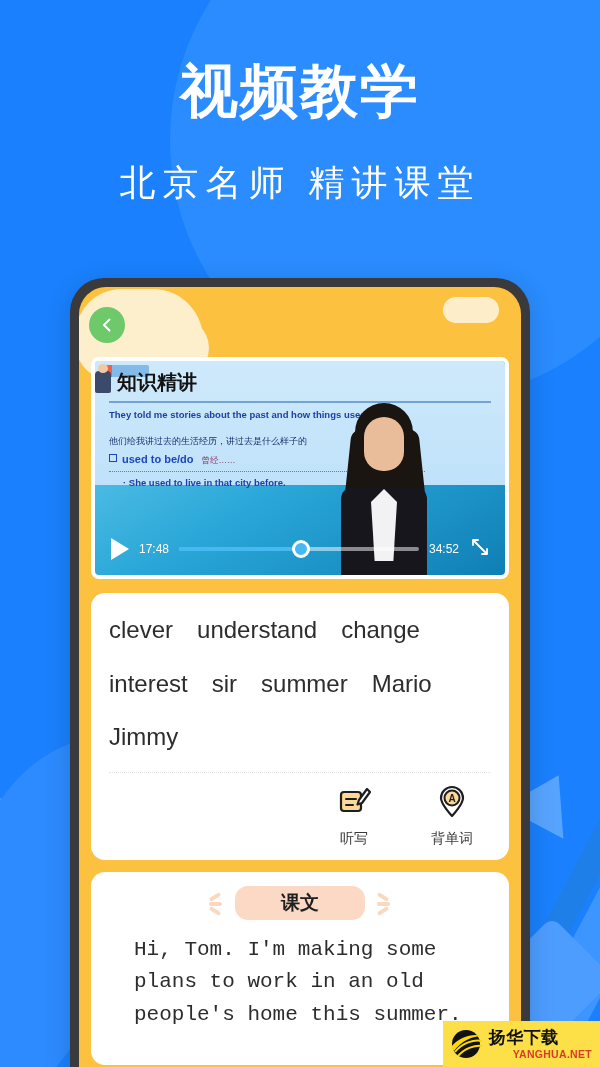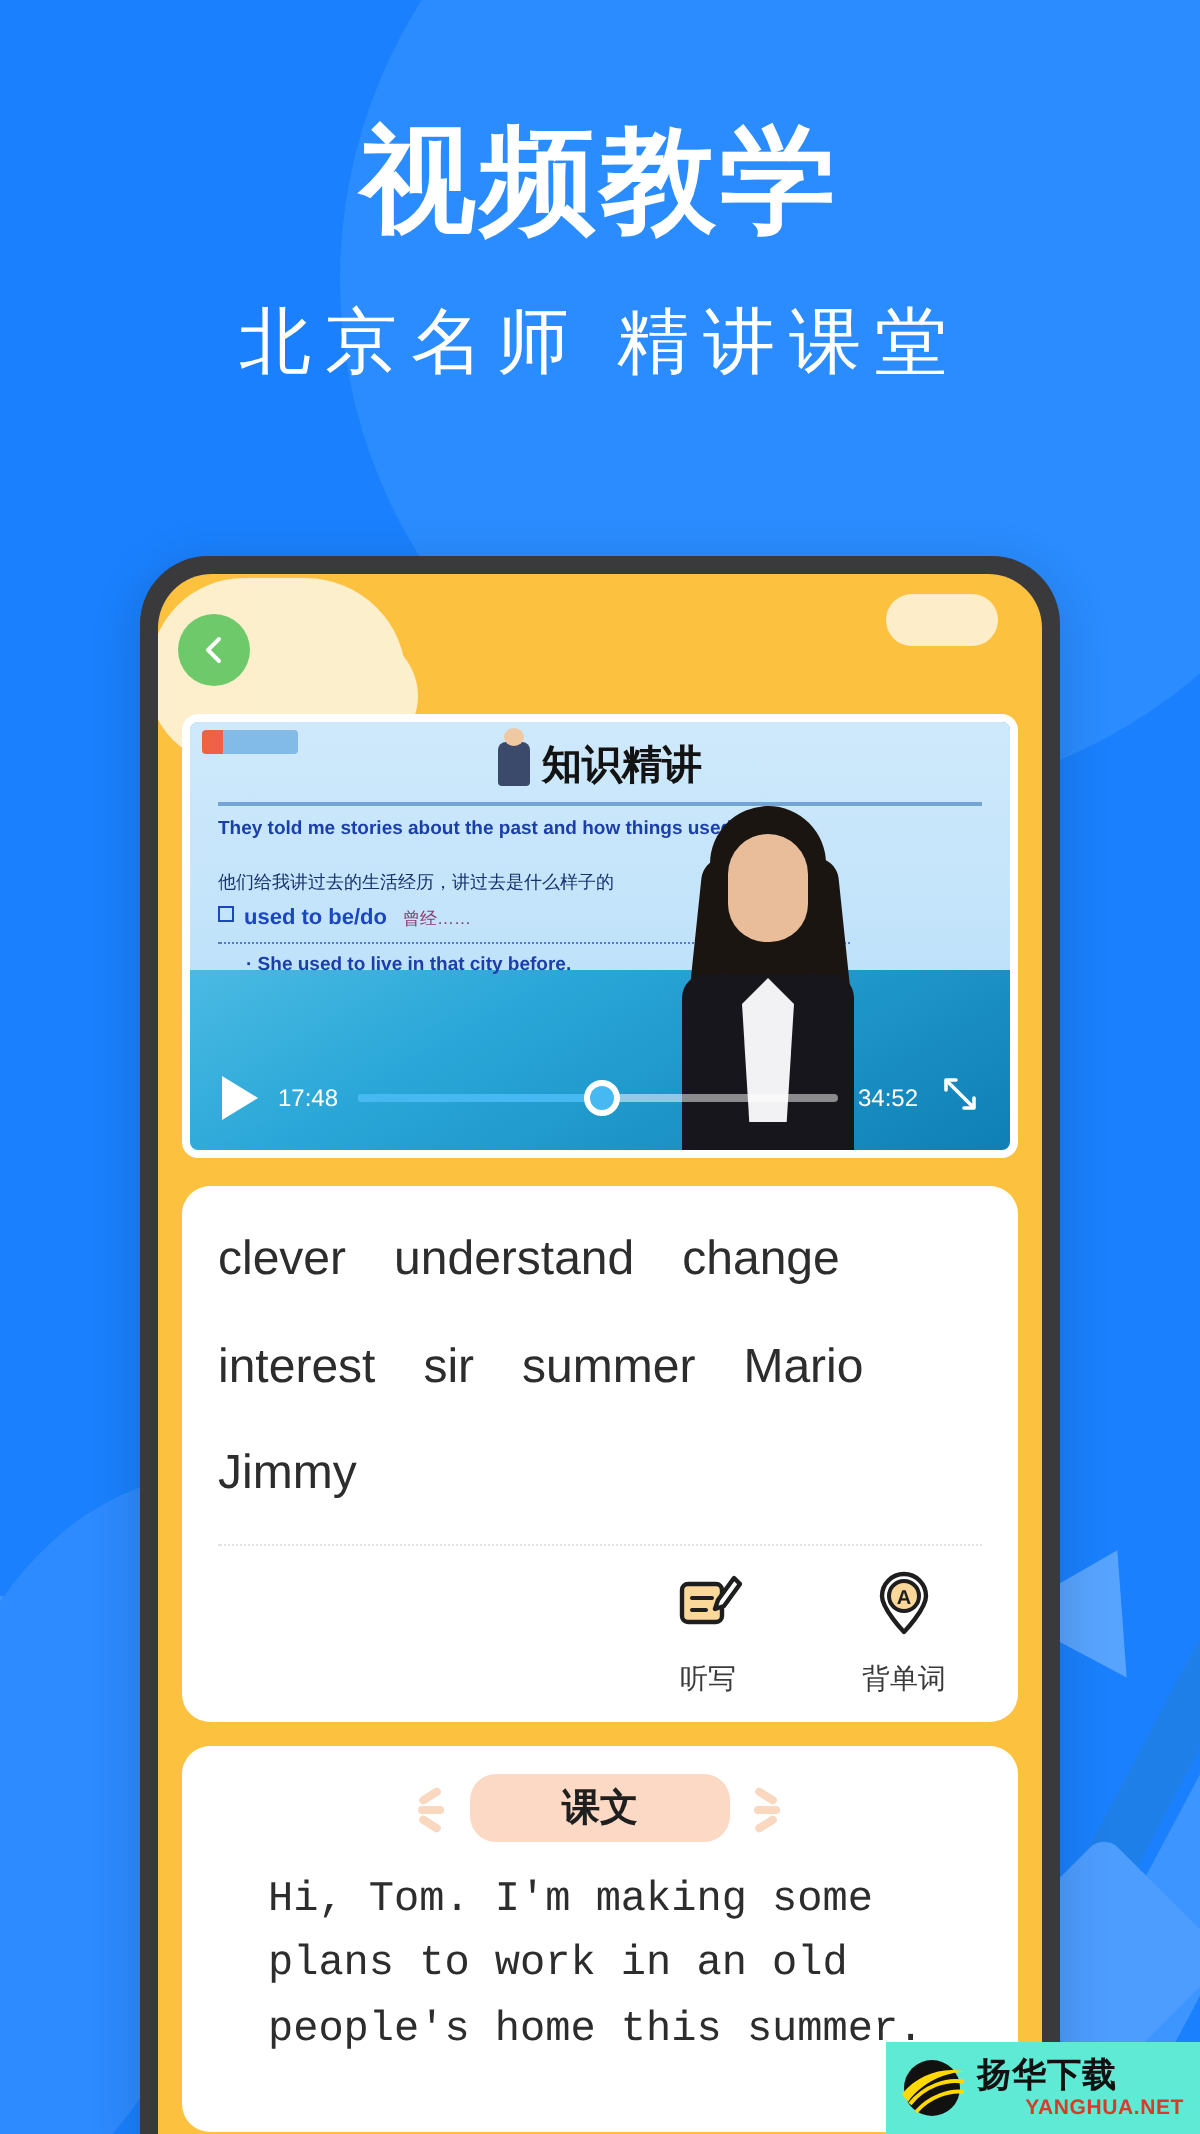--- a/index.html
+++ b/index.html
@@ -60,21 +60,21 @@
   }
 
   
   #header{ position:absolute; top:0; left:0; right:0; text-align:center; z-index:3; }
   #hero-title{
     margin-top:58px;
     font-size:58px; font-weight:bold; color:#ffffff;
     letter-spacing:2px; line-height:1.15;
   }
   #hero-subtitle{
-    margin-top:22px;
+    margin-top:34px;
     font-size:36px; color:#ffffff; font-weight:400;
     letter-spacing:7px;
   }
 
   
   #phone{
     position:absolute; left:70px; top:278px;
     width:460px; height:800px;
     background:#3a3a3c;
     border-radius:34px 34px 0 0;
@@ -142,21 +142,21 @@
     background:linear-gradient(180deg,#cfe9fb 0%,#bfe2fa 100%);
   }
   .slide-brand{
     position:absolute; left:6px; top:4px;
     width:48px;height:12px; border-radius:2px;
     background:linear-gradient(90deg,#ef5b3c 0%,#ef5b3c 22%,#7fb8e6 22%,#7fb8e6 100%);
     opacity:.95;
   }
   .slide-head{
     position:absolute; left:0; right:0; top:8px;
-    text-align:center; font-size:20px; font-weight:bold; color:#131313;
+    font-size:20px; font-weight:bold; color:#131313;
   }
   .slide-head .figure{
     display:inline-block; width:16px;height:22px;
     background:#3b4a6b; border-radius:4px 4px 2px 2px;
     vertical-align:-4px; margin-right:6px; position:relative;
   }
   .slide-head .figure:after{
     content:""; position:absolute; left:3px; top:-7px;
     width:10px;height:9px;border-radius:50%;background:#f0c9a3;
   }
@@ -296,21 +296,21 @@
     background:#fbd9c4; border-radius:13px;
     padding:4px 46px; font-size:19px; font-weight:bold; color:#1f1f1f;
   }
   #passage-body{
     margin-top:14px; font-size:21px; line-height:1.55; color:#2d2d2d;margin-left:25px;
   }
 
   
   #watermark{
     position:absolute; right:0; bottom:0;
-    height:46px; background:#5eead4;
+    height:46px; background:#fde047;
     display:flex; align-items:center; gap:6px;
     padding:0 8px 0 6px; z-index:9;
   }
   #wm-logo{ width:34px;height:34px; flex:none; }
   #wm-text{ line-height:1; }
   #wm-cn{ font-size:17px; font-weight:bold; color:#111111; letter-spacing:.5px; }
   #wm-en{ font-size:10.5px; font-weight:bold; color:#d93b2b; margin-top:3px; letter-spacing:.3px;margin-left:24px; }
 </style>
 </head>
 <body>

